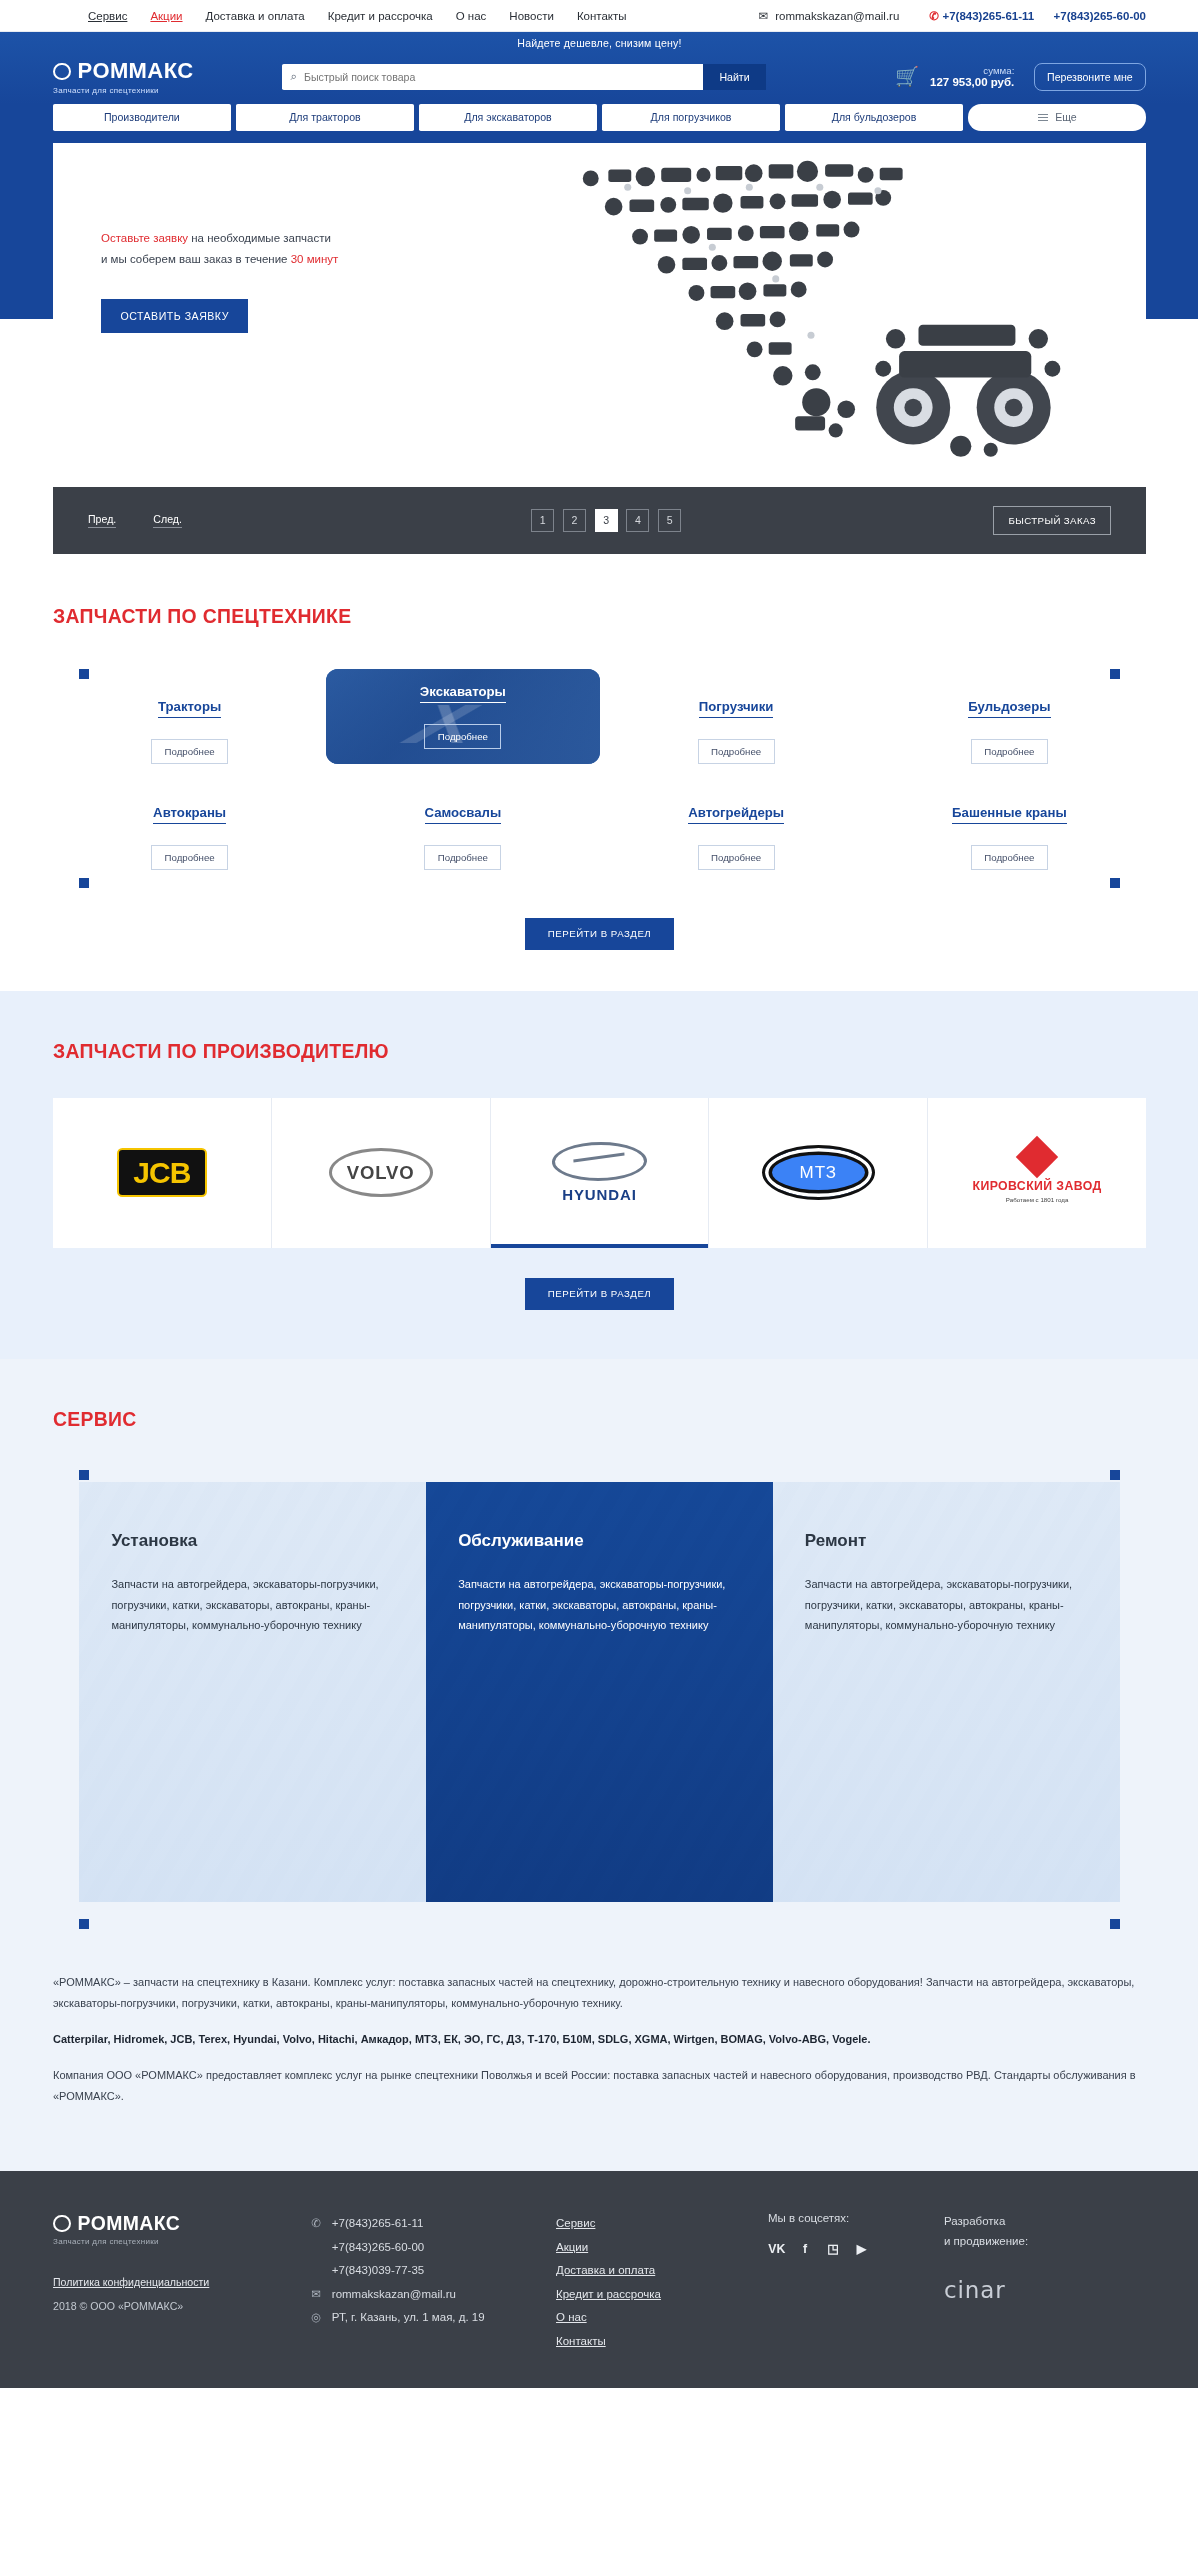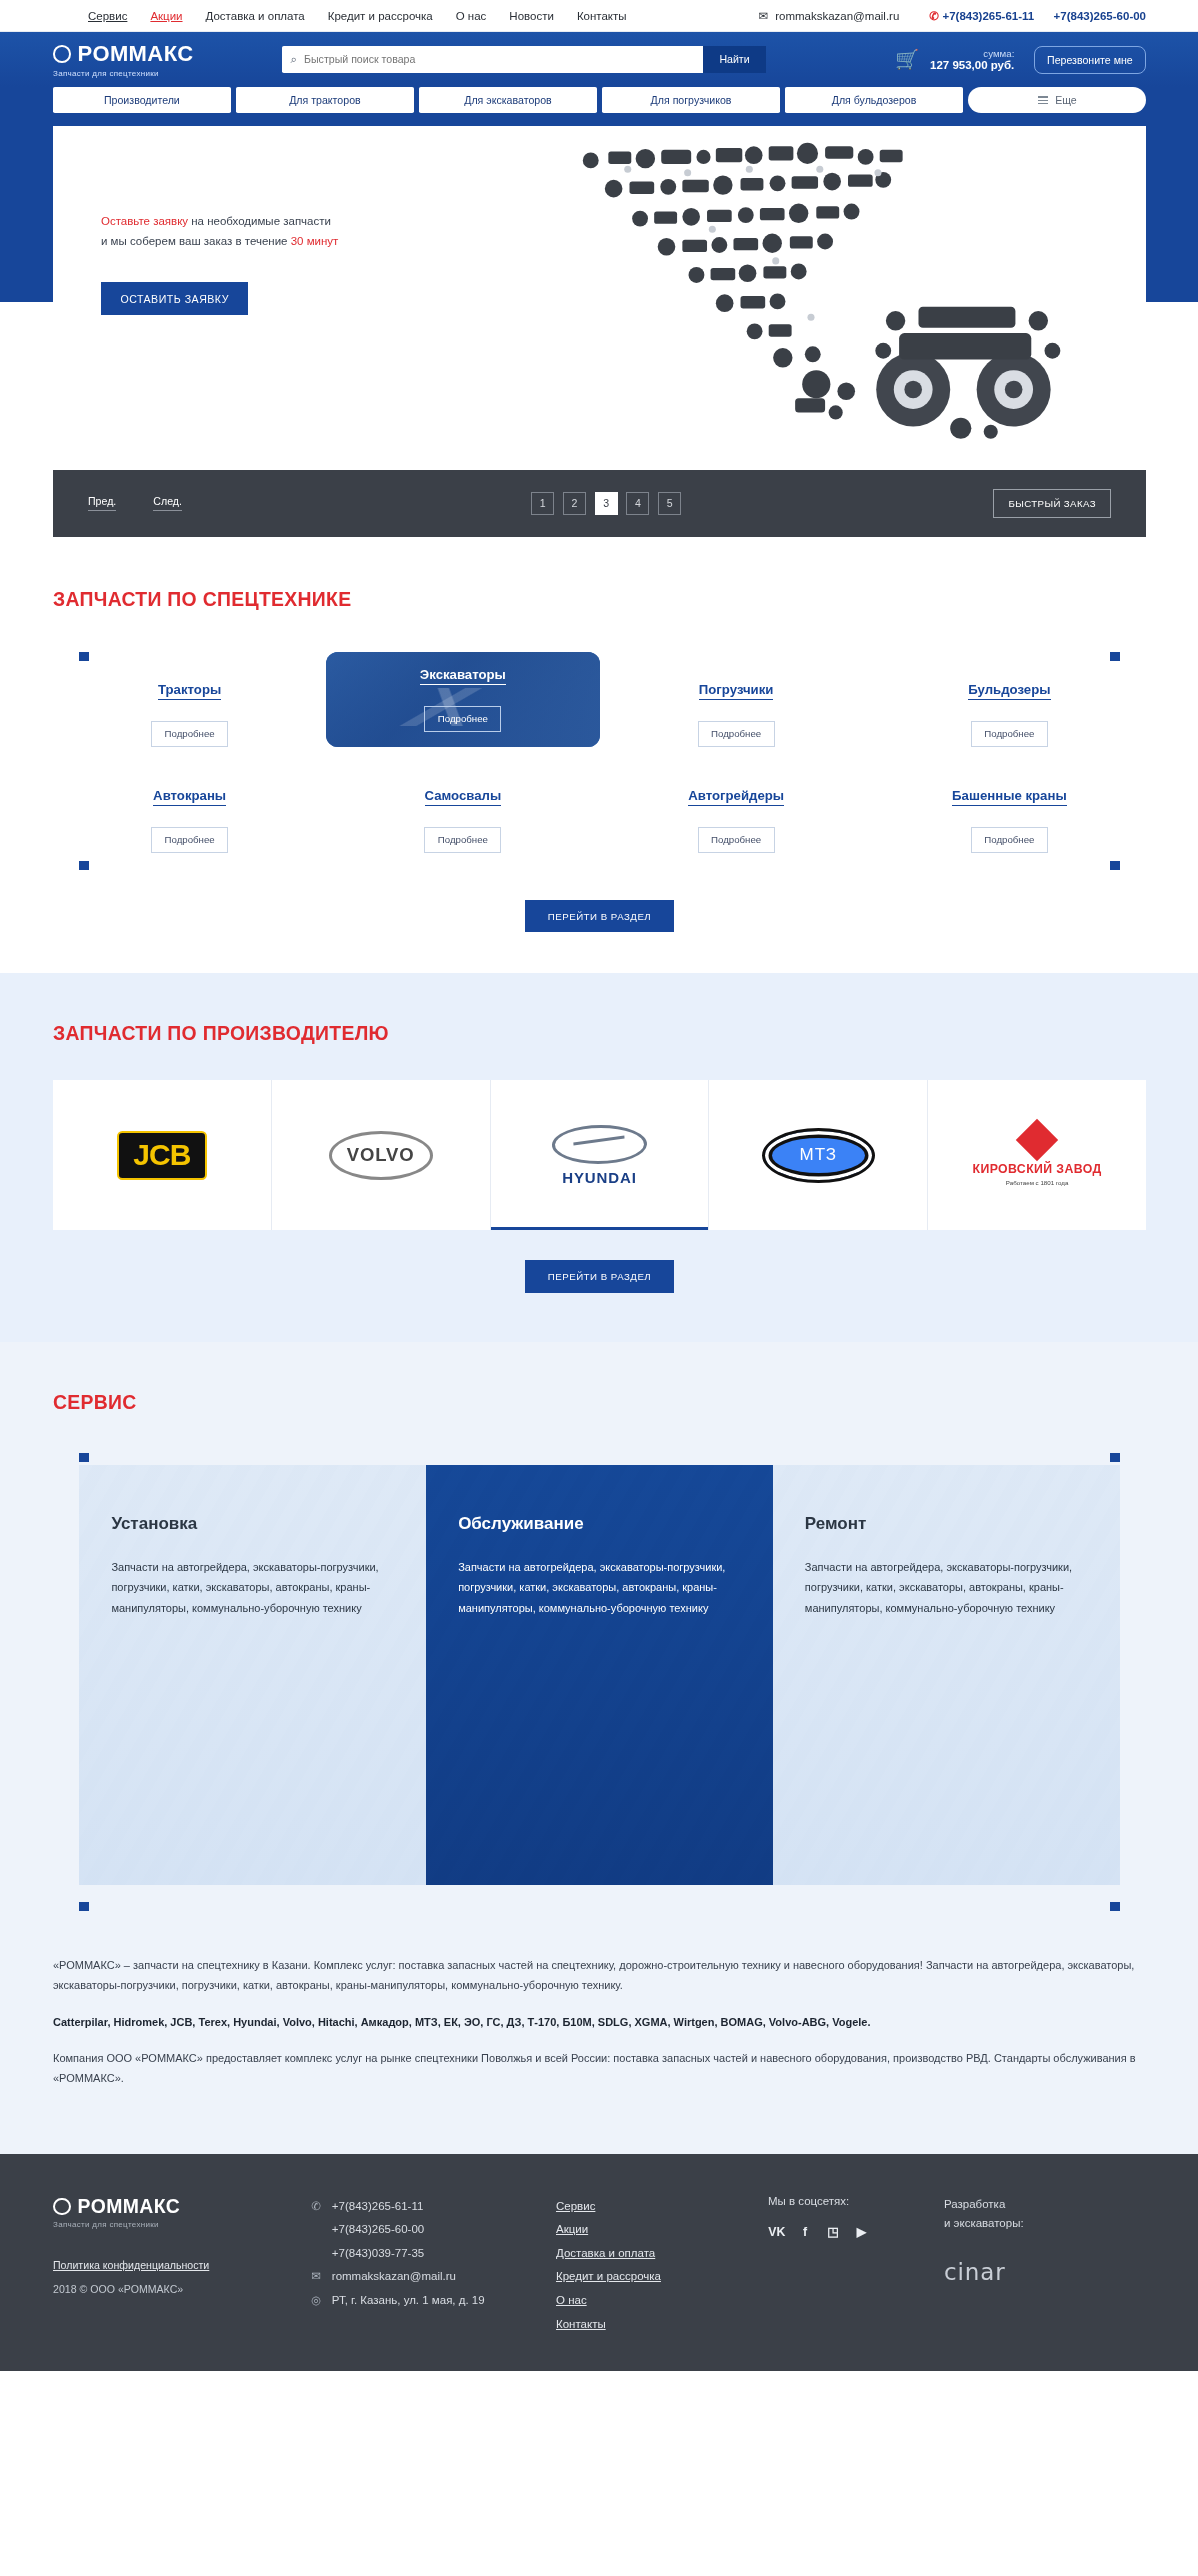--- a/index.html
+++ b/index.html
@@ -343,20 +343,21 @@
     <span>✉</span>
     <span>rommakskazan@mail.ru</span>
   </div>
   <div class="phones">
     <span><span class="pin">✆</span><span>+7(843)265-61-11</span></span>
     <span>+7(843)265-60-00</span>
   </div>
 </div>
 
 <div class="header">
+  <div class="promoline">Найдете дешевле, снизим цену!</div>
   <div class="header-main">
     <div class="logo-block">
       <div class="logo">
         <span class="mark"></span>
         <span>РОММАКС</span>
       </div>
       <div class="logo-sub">Запчасти для спецтехники</div>
     </div>
     <div class="searchwrap">
       <div class="searchbox">
@@ -678,18 +679,18 @@
       <div class="icons">
         <span class="sic">VK</span>
         <span class="sic">f</span>
         <span class="sic">◳</span>
         <span class="sic">▶</span>
       </div>
     </div>
 
     <div class="f-dev">
       <div>Разработка</div>
-      <div>и экскаваторы:</div>
+      <div>и продвижение:</div>
       <div class="cinar">cinar</div>
     </div>
   </div>
 </div>
 
 
 </body></html>

